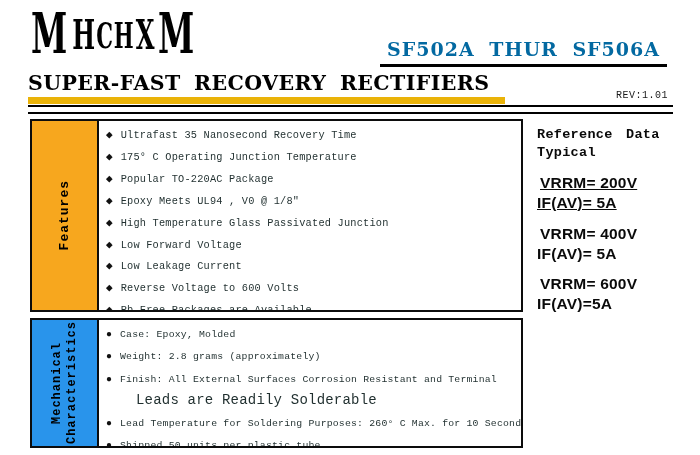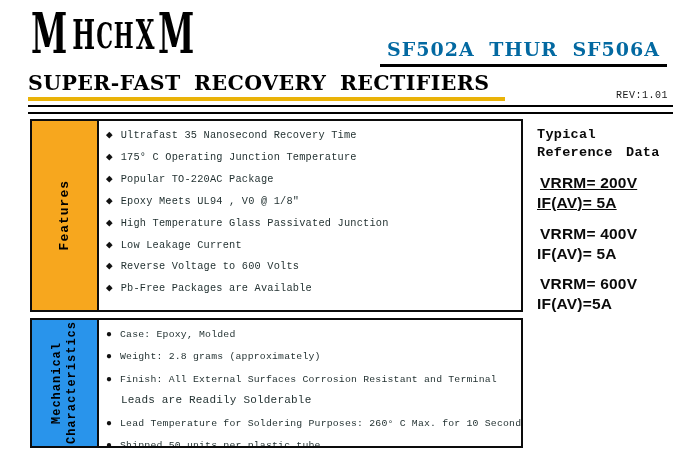--- a/index.html
+++ b/index.html
@@ -21,21 +21,21 @@
   .partnum{
     position:absolute;right:33px;top:38px;
     font-family:"DejaVu Serif", serif;font-weight:bold;font-size:19px;
     letter-spacing:1px;word-spacing:7px;color:#0369a1;
     border-bottom:3px solid #000;padding:0 7px 4px 7px;
   }
   .main-title{
     position:absolute;left:28px;top:71px;
     font-family:"DejaVu Serif", serif;font-weight:bold;font-size:20.5px;
     letter-spacing:0.4px;word-spacing:6px;color:#000;
-    border-bottom:4px solid #eab308;padding:0 16px 2px 0;white-space:nowrap;
+    border-bottom:7px solid #eab308;padding:0 16px 2px 0;white-space:nowrap;
   }
   .rev{
     position:absolute;right:32px;top:90px;
     font-size:10px;letter-spacing:0.5px;color:#1a1a1a;
   }
   .double-rule{
     position:absolute;left:28px;top:105px;width:645px;height:9px;
     border-top:2.5px solid #000;border-bottom:2.5px solid #000;
     box-sizing:border-box;
   }
@@ -63,21 +63,21 @@
   ul.list li{white-space:nowrap;}
   .features-list li{line-height:20.9px;}
   .mech-list li{line-height:21.4px;}
   .bullet{display:inline-block;margin-right:8px;color:#111;}
   .features-list .bullet{font-size:11px;}
   .mech-list .bullet{font-size:10px;}
   .item-text{letter-spacing:0.2px;color:#1f2e2e;}
   .features-list .item-text{font-size:10.3px;}
   .mech-list .item-text{font-size:9.8px;}
   .cont-line{
-    display:block;margin-left:15px;font-size:11px;
+    display:block;margin-left:30px;font-size:14px;
     letter-spacing:0.2px;color:#1f2e2e;
   }
 
   
   .refcol{position:absolute;left:537px;top:126px;width:158px;}
   .ref-heading{font-weight:bold;font-size:13.5px;line-height:18px;
     letter-spacing:0.3px;word-spacing:5px;color:#0a0a0a;}
   .ref-group{font-family:"Liberation Sans", sans-serif;font-weight:bold;
     font-size:15.5px;line-height:19.5px;letter-spacing:0.2px;color:#0a0a0a;}
   .ref-group.g1{margin-top:11px;text-decoration:underline;}
@@ -124,20 +124,23 @@
       </li>
 
       <li>
         <span class="bullet">◆</span><span class="item-text">Epoxy Meets UL94 , V0 @ 1/8″</span>
       </li>
 
       <li>
         <span class="bullet">◆</span><span class="item-text">High Temperature Glass Passivated Junction</span>
       </li>
 
+      <li>
+        <span class="bullet">◆</span><span class="item-text">Low Forward Voltage</span>
+      </li>
 
       <li>
         <span class="bullet">◆</span><span class="item-text">Low Leakage Current</span>
       </li>
 
       <li>
         <span class="bullet">◆</span><span class="item-text">Reverse Voltage to 600 Volts</span>
       </li>
 
       <li>
@@ -174,22 +177,22 @@
       </li>
 
       <li>
         <span class="bullet">●</span><span class="item-text">Shipped 50 units per plastic tube</span>
         
       </li>
     </ul>
 </div>
 
 <div class="refcol">
+  <div class="ref-heading">Reference Data</div>
   <div class="ref-heading">Typical</div>
-  <div class="ref-heading">Reference Data</div>
   <div id="ref-groups">
 
       <div class="ref-group g1">
         <div class="vrrm">VRRM= 200V</div>
         <div class="ifav">IF(AV)= 5A</div>
       </div>
 
       <div class="ref-group g2">
         <div class="vrrm">VRRM= 400V</div>
         <div class="ifav">IF(AV)= 5A</div>

